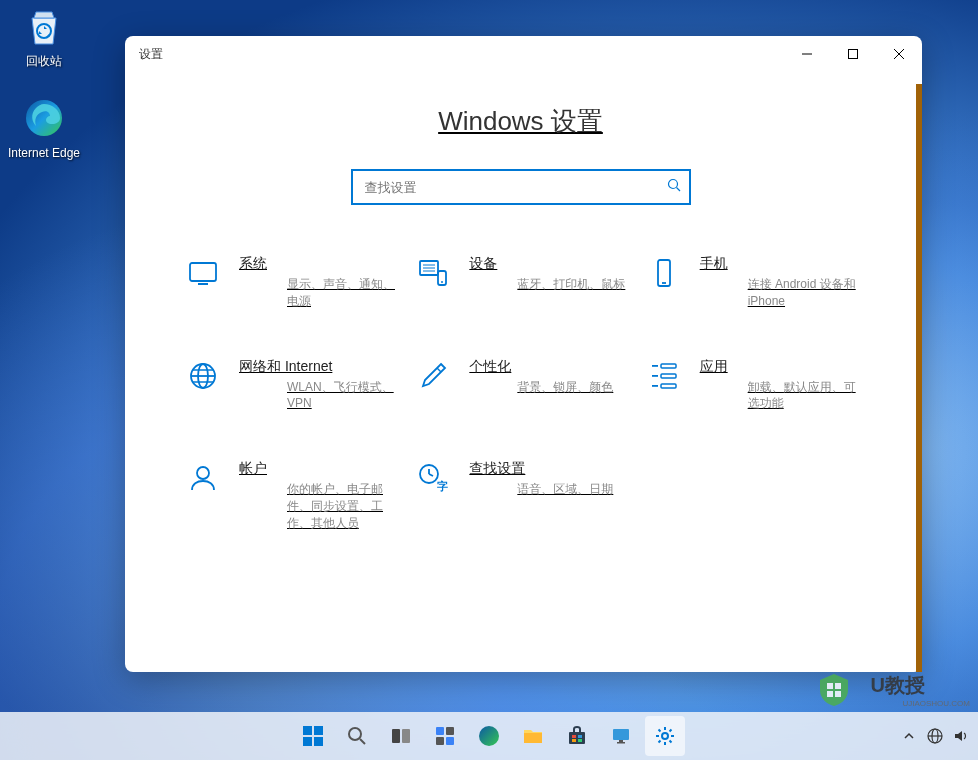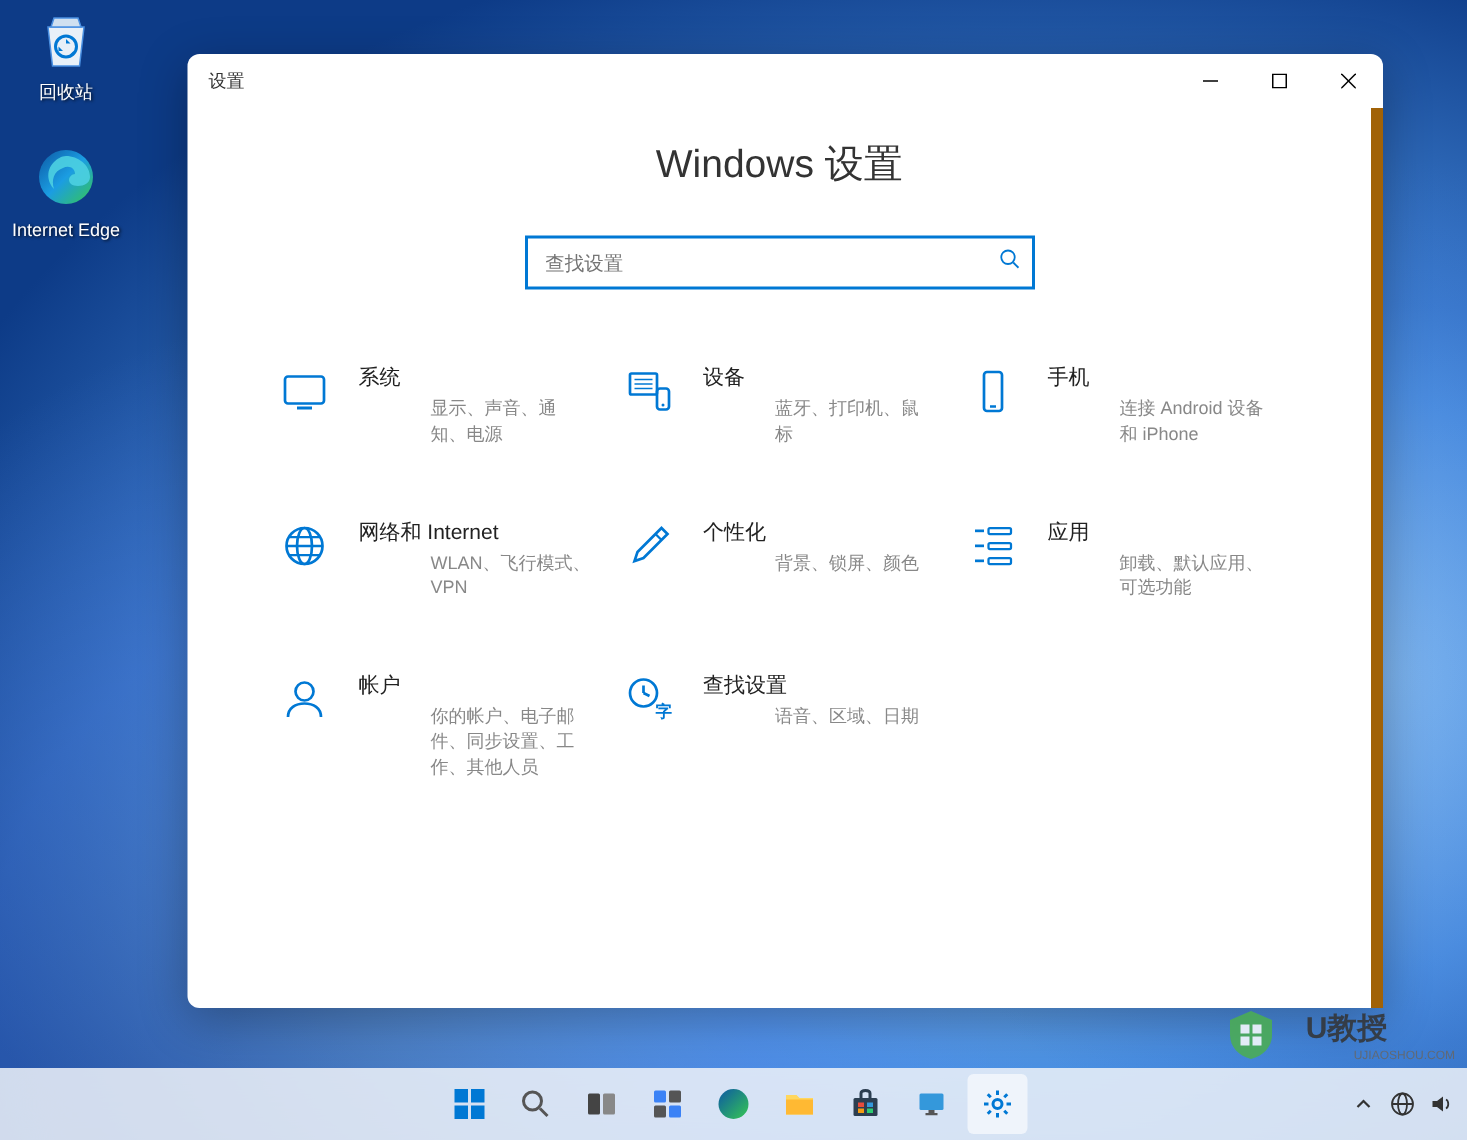--- a/index.html
+++ b/index.html
@@ -6,26 +6,26 @@
 body { width: 978px; height: 760px; overflow: hidden; position: relative; background: linear-gradient(135deg, #1a5fb4 0%, #4a90e2 30%, #8ec5ff 60%, #1a5fb4 100%); }
 .wallpaper { position: absolute; inset: 0; background: radial-gradient(ellipse at 70% 60%, #a8d8ff 0%, #4a90e2 40%, #0d3b87 80%); }
 .wallpaper::before { content: ""; position: absolute; width: 900px; height: 900px; border-radius: 50%; background: radial-gradient(circle, rgba(255,255,255,0.15) 0%, rgba(100,150,255,0.3) 40%, transparent 70%); top: 200px; left: -200px; transform: rotate(-20deg); }
 .wallpaper::after { content: ""; position: absolute; width: 700px; height: 700px; border-radius: 50%; background: radial-gradient(circle, rgba(255,255,255,0.1) 0%, rgba(50,100,200,0.2) 50%, transparent 70%); top: 100px; right: -300px; }
 .desktop { position: absolute; inset: 0; }
 .desktop-icon { position: absolute; width: 76px; text-align: center; color: #fff; font-size: 12px; cursor: pointer; }
 .desktop-icon .icon-img { width: 48px; height: 48px; margin: 0 auto 4px; display: flex; align-items: center; justify-content: center; }
 .desktop-icon .label { text-shadow: 1px 1px 2px rgba(0,0,0,0.8); line-height: 1.3; }
 .recycle-icon { top: 2px; left: 6px; }
 .edge-icon { top: 94px; left: 6px; }
-.settings-window { position: absolute; top: 36px; left: 125px; width: 797px; height: 636px; background: #fff; border-radius: 8px; box-shadow: 0 8px 32px rgba(0,0,0,0.3); display: flex; flex-direction: column; }
+.settings-window { position: absolute; top: 36px; left: 125px; width: 797px; height: 636px; background: #fff; border-radius: 8px; box-shadow: 0 8px 32px rgba(0,0,0,0.3); display: flex; flex-direction: column; gap: 12px; }
 .titlebar { height: 36px; display: flex; align-items: center; padding-left: 14px; }
 .titlebar-title { font-size: 12px; color: #333; }
 .titlebar-controls { margin-left: auto; display: flex; }
 .titlebar-btn { width: 46px; height: 36px; display: flex; align-items: center; justify-content: center; cursor: pointer; border: none; background: transparent; }
-.settings-content { flex: 1; overflow: auto; padding: 20px 0 0 0; border-right: 8px solid #a16207; }
+.settings-content { flex: 1; overflow: auto; padding: 20px 0 0 0; border-right: 6px solid #a16207; text-decoration: underline; }
 .settings-title { text-align: center; font-size: 26px; font-weight: 300; color: #333; margin-bottom: 30px; }
 .search-wrap { width: 340px; margin: 0 auto 50px; position: relative; }
 .search-input { width: 100%; height: 36px; border: 2px solid #0078d4; padding: 0 36px 0 12px; font-size: 13px; outline: none; }
 .search-icon { position: absolute; right: 10px; top: 50%; transform: translateY(-50%); color: #0078d4; }
 .settings-grid { display: grid; grid-template-columns: 1fr 1fr 1fr; gap: 48px 20px; padding: 0 60px 30px; }
 .setting-item { display: flex; gap: 18px; cursor: pointer; }
 .setting-icon { width: 36px; height: 36px; flex-shrink: 0; display: flex; align-items: center; justify-content: center; color: #0078d4; }
 .setting-text { flex: 1; }
 .setting-title { font-size: 14px; color: #222; margin-bottom: 3px; }
 .setting-desc { font-size: 12px; color: #888; line-height: 1.4; margin-left: 48px; }

